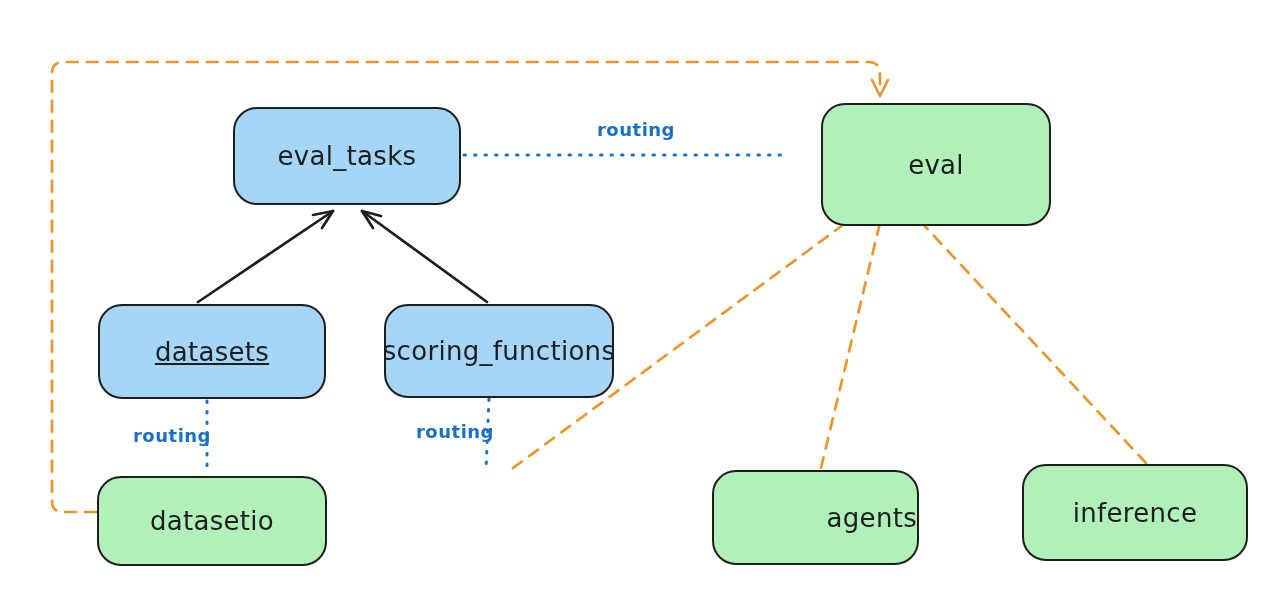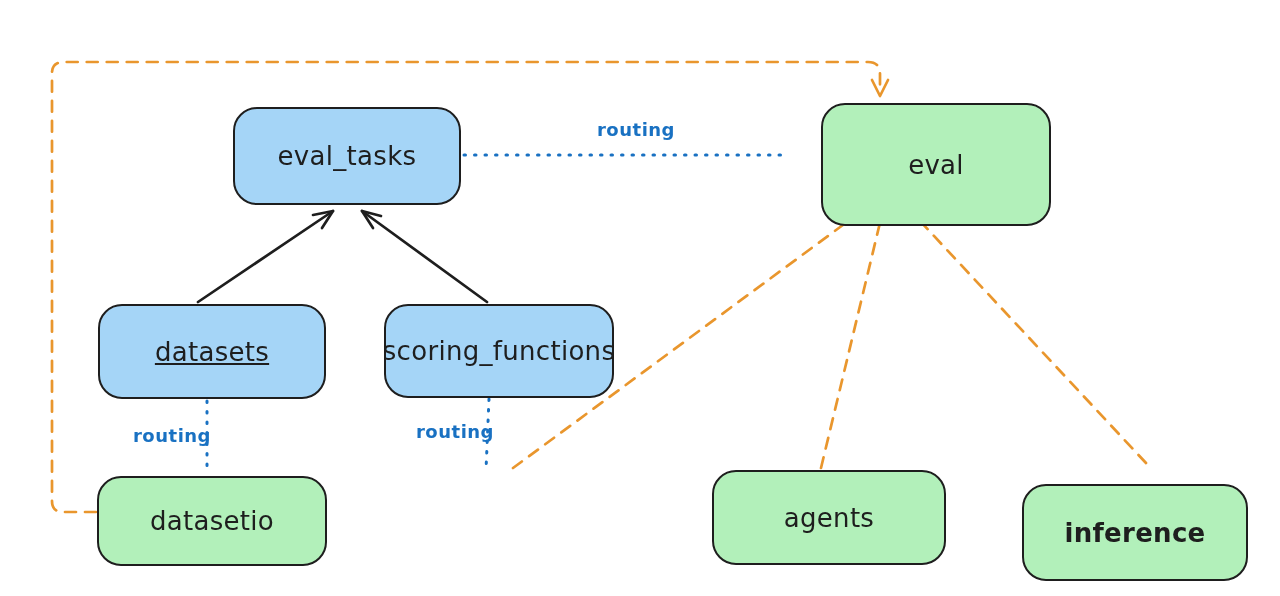--- a/index.html
+++ b/index.html
@@ -131,24 +131,24 @@
   </div>
   <div class="node blue" style="left:98px; top:304px; width:228px; height:95px;text-decoration:underline;">
     <span class="node-label">datasets</span>
   </div>
   <div class="node blue" style="left:384px; top:304px; width:230px; height:94px;">
     <span class="node-label">scoring_functions</span>
   </div>
   <div class="node green" style="left:97px; top:476px; width:230px; height:90px;">
     <span class="node-label">datasetio</span>
   </div>
-  <div class="node green" style="left:712px; top:470px; width:234px; height:95px;">
+  <div class="node green" style="left:712px; top:470px; width:207px; height:95px;justify-content:flex-end;">
     <span class="node-label">agents</span>
   </div>
-  <div class="node green" style="left:1022px; top:484px; width:226px; height:97px;font-weight:bold;">
+  <div class="node green" style="left:1022px; top:464px; width:226px; height:97px;">
     <span class="node-label">inference</span>
   </div>
 
   <div class="routing-label" style="left:565px; top:119px;">routing</div>
   <div class="routing-label" style="left:101px; top:425px;">routing</div>
   <div class="routing-label" style="left:384px; top:421px;">routing</div>
 
 </div>
 
 </body></html>

